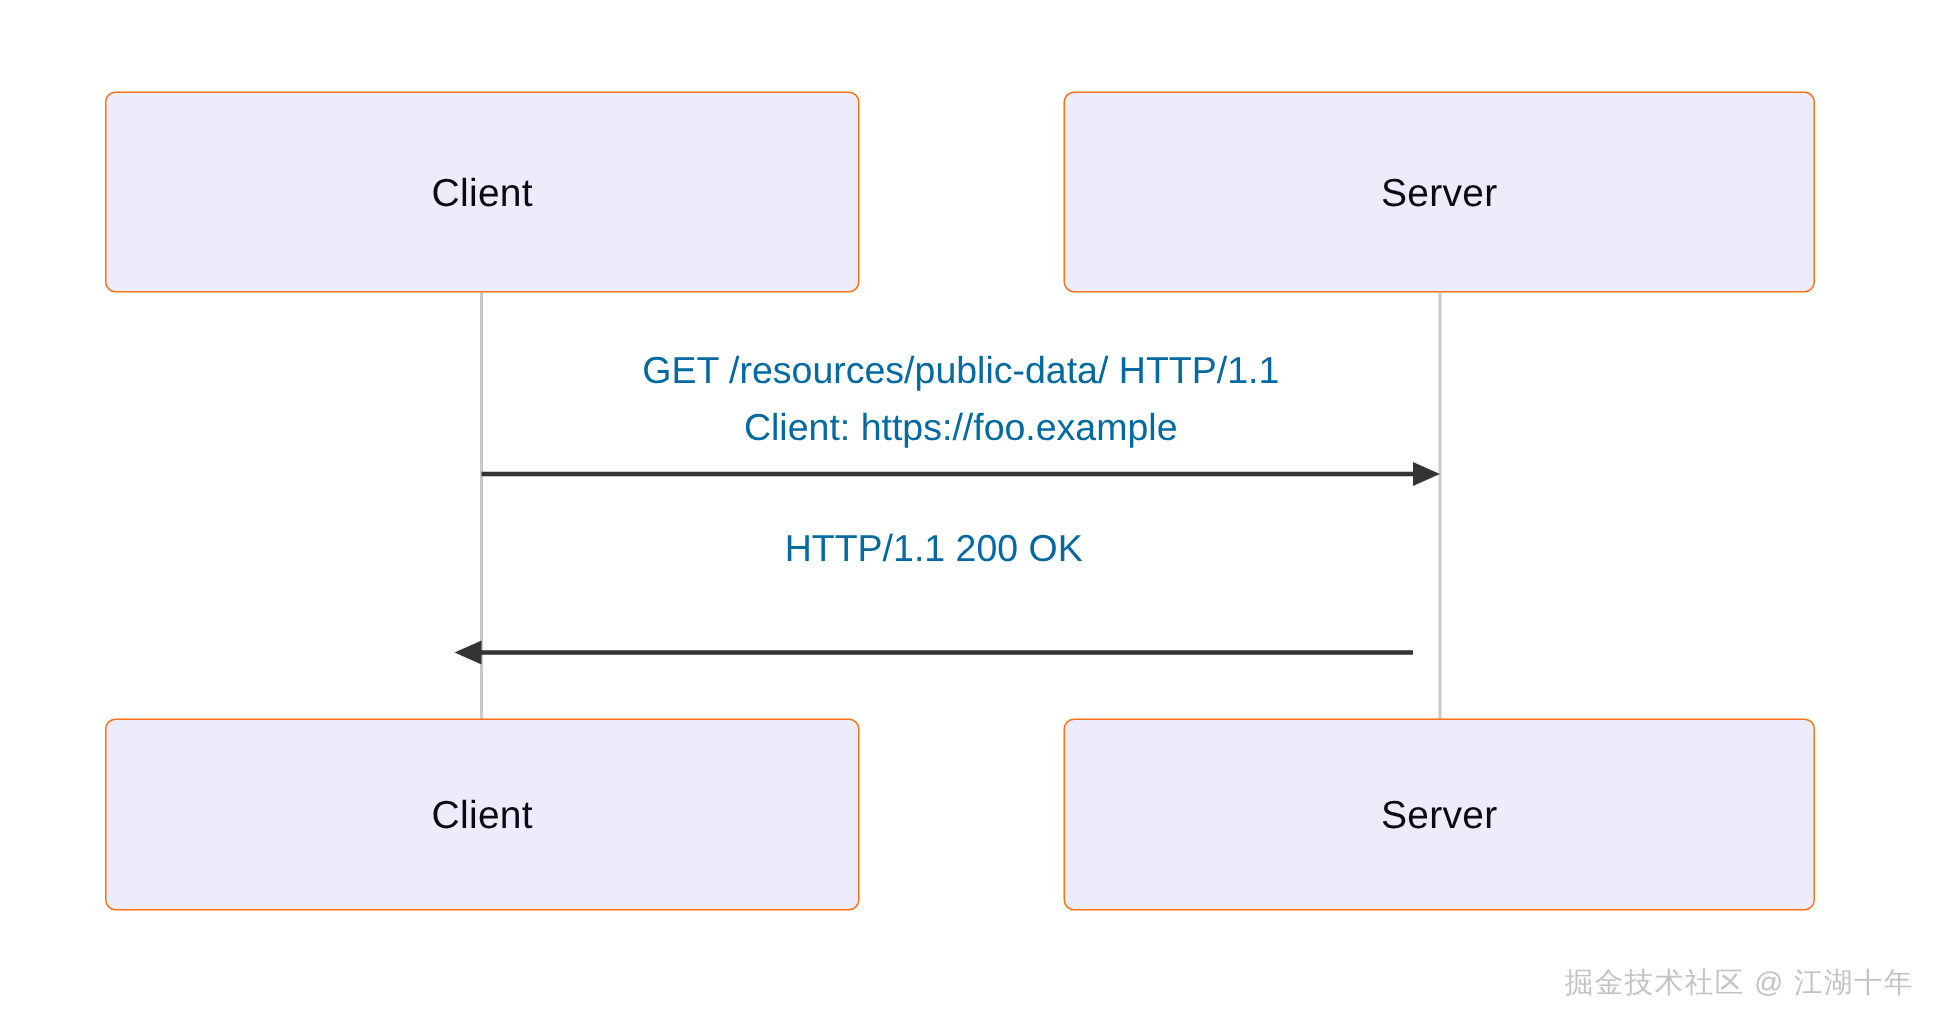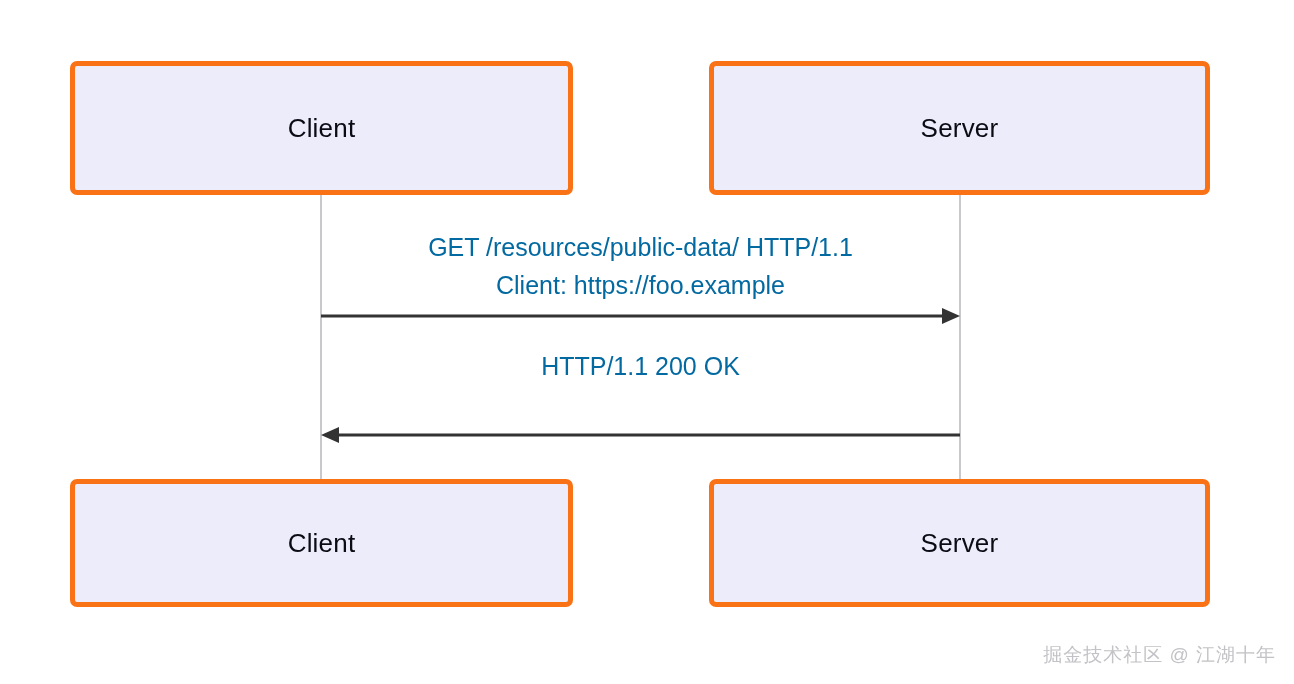--- a/index.html
+++ b/index.html
@@ -26,21 +26,21 @@
     background: #c8c8cd;
   }
   #lifeline-client { left: 320px; top: 195px; height: 285px; }
   #lifeline-server { left: 959px; top: 195px; height: 285px; }
 
   
   .actor-box {
     position: absolute;
     box-sizing: border-box;
     background: #ececfb;
-    border: 5px solid #f97316;
+    border: 1px solid #f97316;
     border-radius: 7px;
     display: flex;
     align-items: center;
     justify-content: center;
   }
   .actor-label {
     font-size: 26px;
     font-weight: 400;
     color: #0b0b14;
     letter-spacing: 0.2px;
@@ -70,21 +70,21 @@
     left: 0;
     overflow: visible;
   }
 
   
   #message-request { left: 321px; top: 228px; width: 639px; height: 96px; }
   #message-request .message-text { top: 0px; }
   #message-request .msg-line-svg { top: 80px; }
 
   
-  #message-response { left: 321px; top: 347px; width: 639px; height: 96px; }
+  #message-response { left: 303px; top: 347px; width: 639px; height: 96px; }
   #message-response .message-text { top: 0px; }
   #message-response .msg-line-svg { top: 80px; }
 
   
   #watermark {
     position: absolute;
     right: 18px;
     bottom: 16px;
     font-size: 19px;
     color: #c3c3c7;

